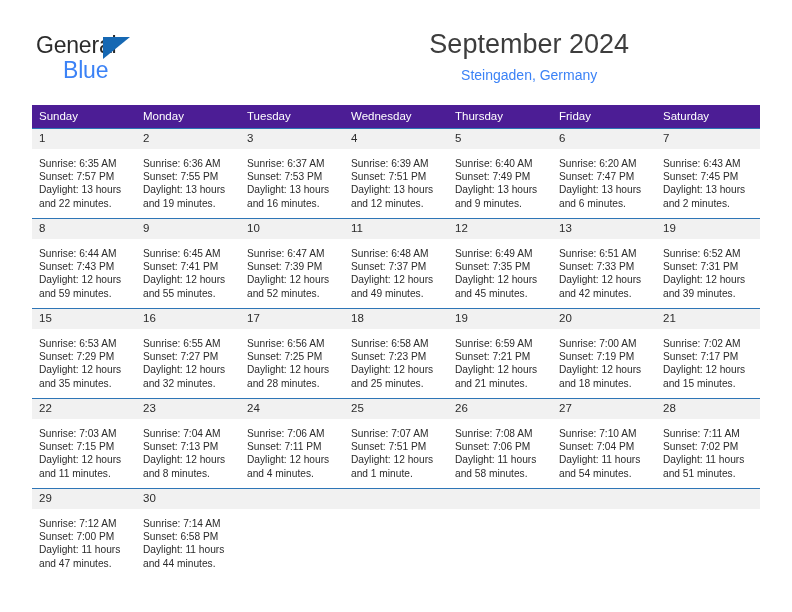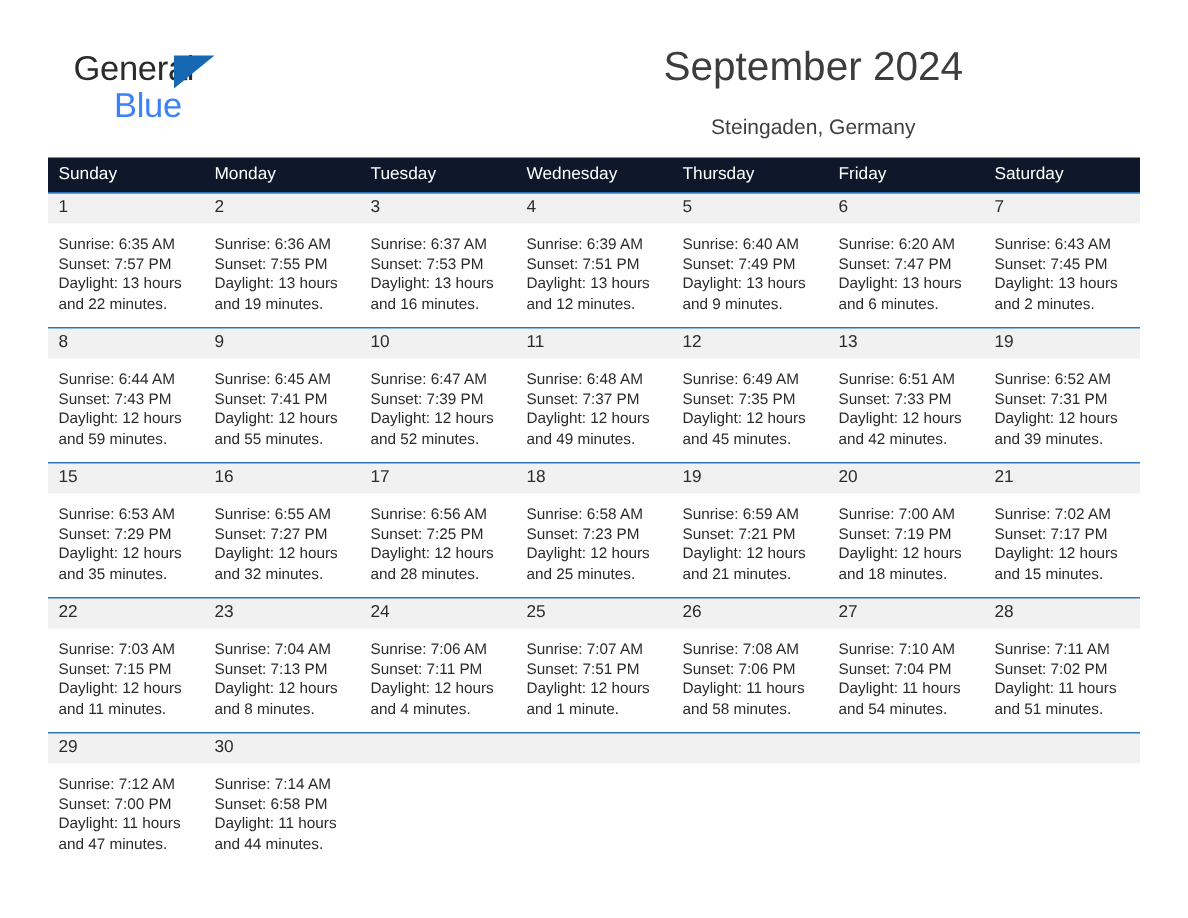--- a/index.html
+++ b/index.html
@@ -17,21 +17,21 @@
   .page {
     position: relative;
     width: 792px;
     height: 612px;
     box-sizing: border-box;
   }
 
   
   .header {
     position: absolute;
-    left: 16px;
+    left: 3px;
     top: 0;
     width: 659px;
     height: 100px;
   }
   .logo {
     position: absolute;
     left: 33px;
     top: 32px;
     width: 150px;
     height: 52px;
@@ -72,38 +72,38 @@
     text-align: center;
   }
   .cal-title {
     font-size: 27px;
     color: #3d3d3d;
     font-weight: normal;
     line-height: 32px;
     white-space: nowrap;
   }
   .cal-subtitle {
-    margin-top: 16px;
+    margin-top: 7px;
     font-size: 14px;
-    color: #404040;
+    color: #3b82f6;
     line-height: 17px;
     white-space: nowrap;
   }
 
   
   .calendar {
     position: absolute;
     left: 32px;
     top: 105px;
     width: 728px;
     border-collapse: collapse;
     table-layout: fixed;
   }
   .calendar th {
-    background: #0f172a;
+    background: #4c1d95;
     color: #ffffff;
     font-size: 11.5px;
     font-weight: normal;
     text-align: left;
     padding: 5px 0 5px 7px;
     height: 10px;
     line-height: 13px;
     border: none;
   }
   .calendar td {

